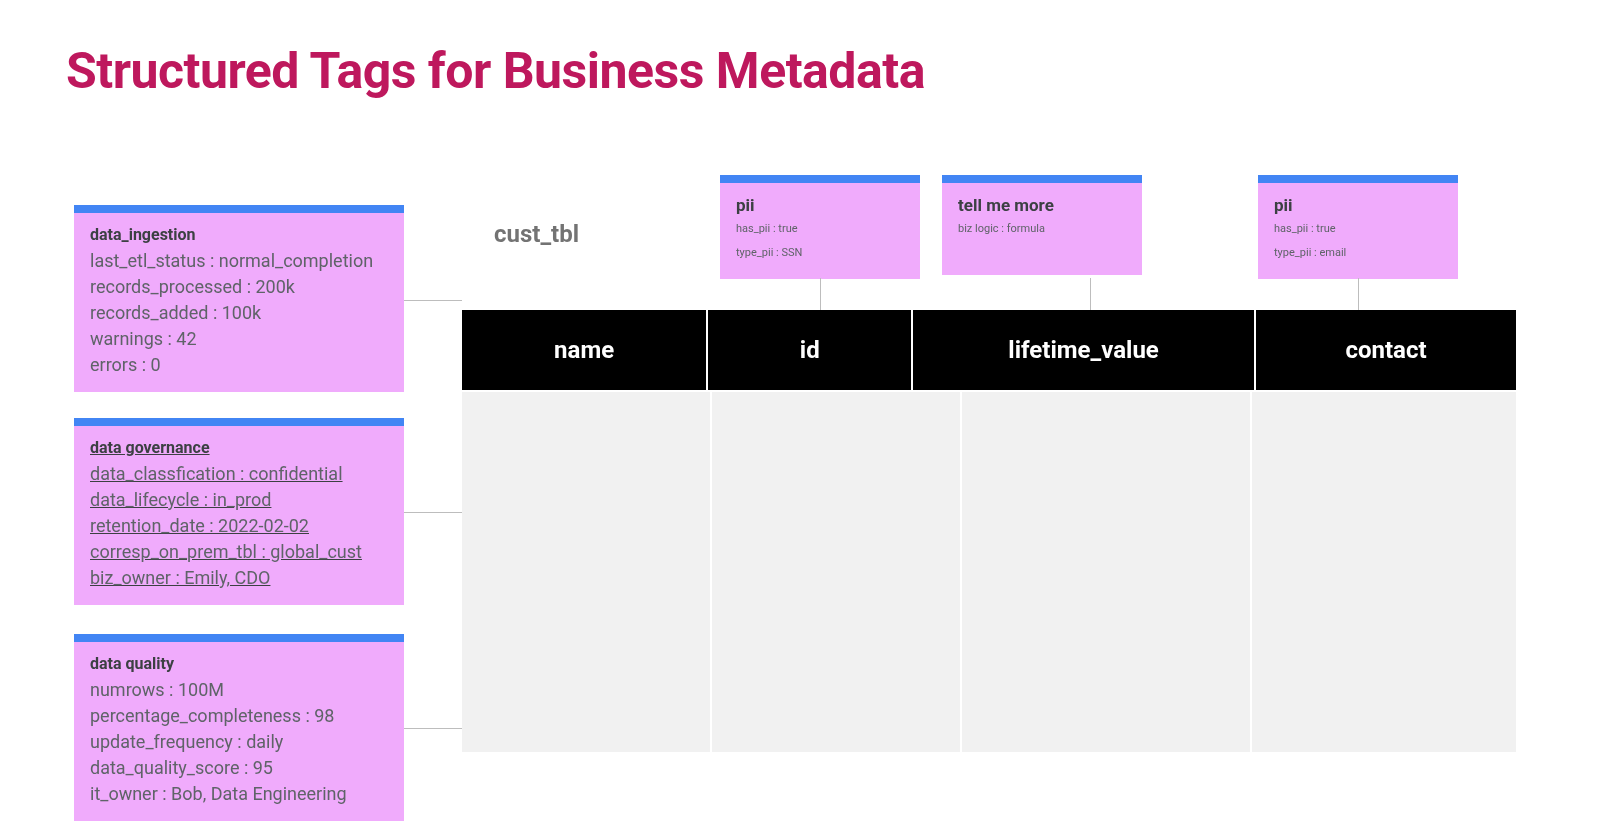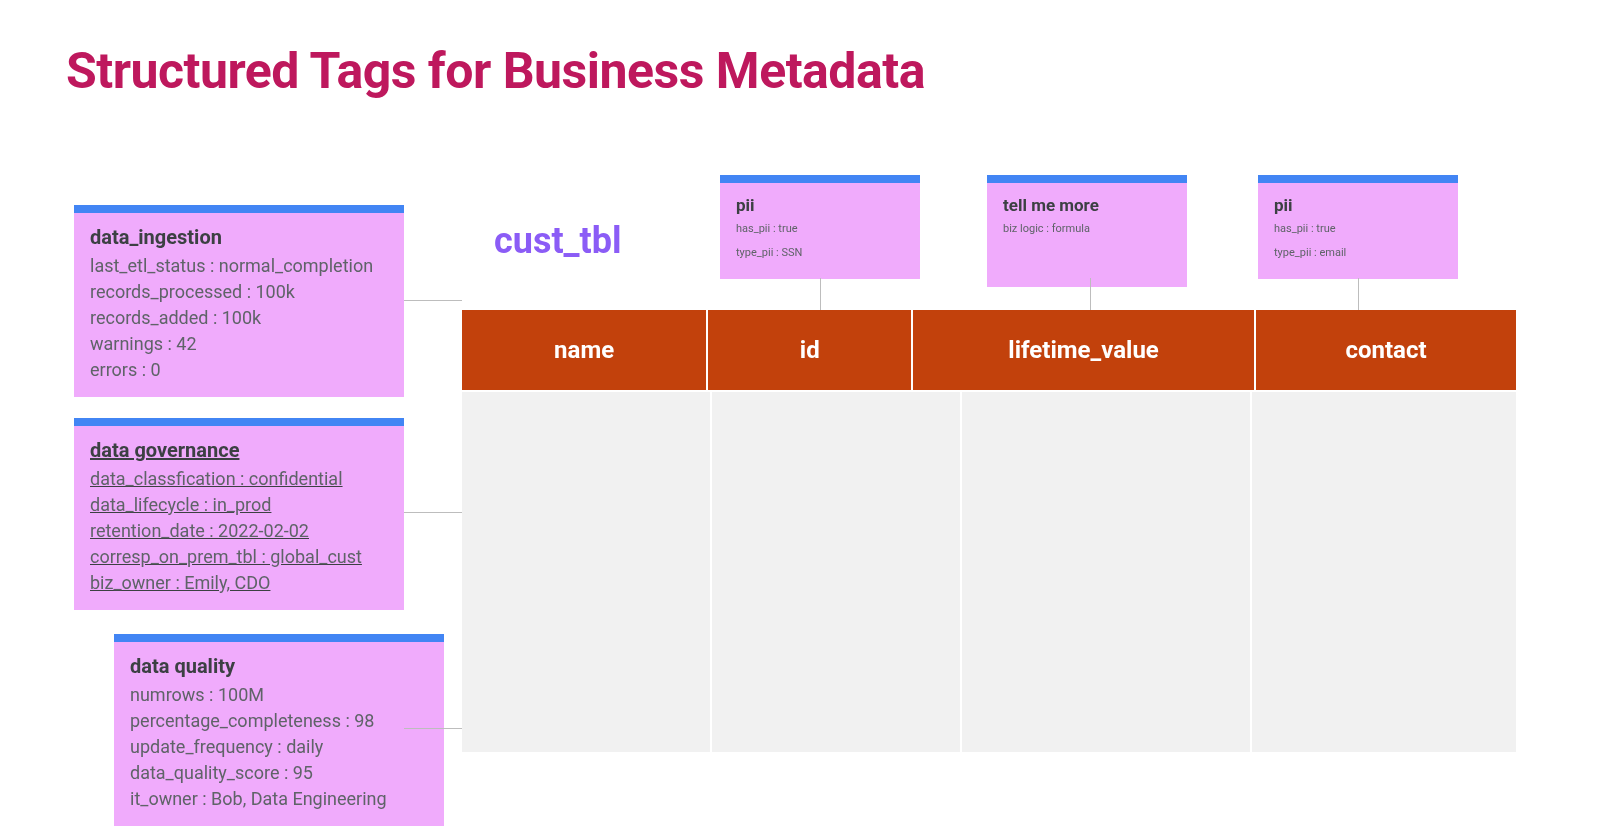--- a/index.html
+++ b/index.html
@@ -21,44 +21,44 @@
     letter-spacing: -0.5px;
   }
   .tag-card {
     position: absolute;
     background: #f0abfc;
     border-top: 8px solid #4285f4;
     padding: 12px 16px 14px 16px;
   }
   .tag-card .tag-title {
     font-weight: 700;
-    font-size: 20px;
+    font-size: 16px;
     margin-bottom: 4px;
     color: #3c4043;
   }
   .tag-card .tag-row {
     font-size: 18px;
     line-height: 26px;
     color: #5f6368;
   }
   .tag-card.small .tag-title { font-size: 17px; margin-bottom: 2px; }
   .tag-card.small .tag-row { font-size: 11px; line-height: 24px; }
   .table-name {
     position: absolute;
-    font-size: 36px;
+    font-size: 24px;
     font-weight: 700;
-    color: #8b5cf6;
+    color: #737373;
   }
   .table-header {
     position: absolute;
     display: flex;
     height: 80px;
   }
   .th {
-    background: #c2410c;
+    background: #000000;
     color: #fff;
     font-weight: 700;
     font-size: 24px;
     display: flex;
     align-items: center;
     justify-content: center;
     border-right: 2px solid #fff;
   }
   .th:last-child { border-right: none; }
   .table-body {
@@ -76,57 +76,57 @@
   }
 </style>
 </head>
 <body>
 
 <div class="title">Structured Tags for Business Metadata</div>
 
 <div class="tag-card" style="left:74px; top:205px; width:330px;">
   <div class="tag-title">data_ingestion</div>
   <div class="tag-row">last_etl_status : normal_completion</div>
-  <div class="tag-row">records_processed : 100k</div>
+  <div class="tag-row">records_processed : 200k</div>
   <div class="tag-row">records_added : 100k</div>
   <div class="tag-row">warnings : 42</div>
   <div class="tag-row">errors : 0</div>
 </div>
 
 <div class="tag-card" style="left:74px; top:418px; width:330px;text-decoration:underline;">
   <div class="tag-title">data governance</div>
   <div class="tag-row">data_classfication : confidential</div>
   <div class="tag-row">data_lifecycle : in_prod</div>
   <div class="tag-row">retention_date : 2022-02-02</div>
   <div class="tag-row">corresp_on_prem_tbl : global_cust</div>
   <div class="tag-row">biz_owner : Emily, CDO</div>
 </div>
 
-<div class="tag-card" style="left:74px; top:634px; width:330px;margin-left:40px;">
+<div class="tag-card" style="left:74px; top:634px; width:330px;">
   <div class="tag-title">data quality</div>
   <div class="tag-row">numrows : 100M</div>
   <div class="tag-row">percentage_completeness : 98</div>
   <div class="tag-row">update_frequency : daily</div>
   <div class="tag-row">data_quality_score : 95</div>
   <div class="tag-row">it_owner : Bob, Data Engineering</div>
 </div>
 
 <div class="connector" style="left:404px; top:300px; width:58px; height:1px;"></div>
 <div class="connector" style="left:404px; top:512px; width:58px; height:1px;"></div>
 <div class="connector" style="left:404px; top:728px; width:58px; height:1px;"></div>
 
 <div class="table-name" style="left:494px; top:220px;">cust_tbl</div>
 
 <div class="tag-card small" style="left:720px; top:175px; width:200px;">
   <div class="tag-title">pii</div>
   <div class="tag-row">has_pii : true</div>
   <div class="tag-row">type_pii : SSN</div>
 </div>
 
-<div class="tag-card small" style="left:987px; top:175px; width:200px; padding-bottom:46px;">
+<div class="tag-card small" style="left:942px; top:175px; width:200px; padding-bottom:34px;">
   <div class="tag-title">tell me more</div>
   <div class="tag-row">biz logic : formula</div>
 </div>
 
 <div class="tag-card small" style="left:1258px; top:175px; width:200px;">
   <div class="tag-title">pii</div>
   <div class="tag-row">has_pii : true</div>
   <div class="tag-row">type_pii : email</div>
 </div>
 

